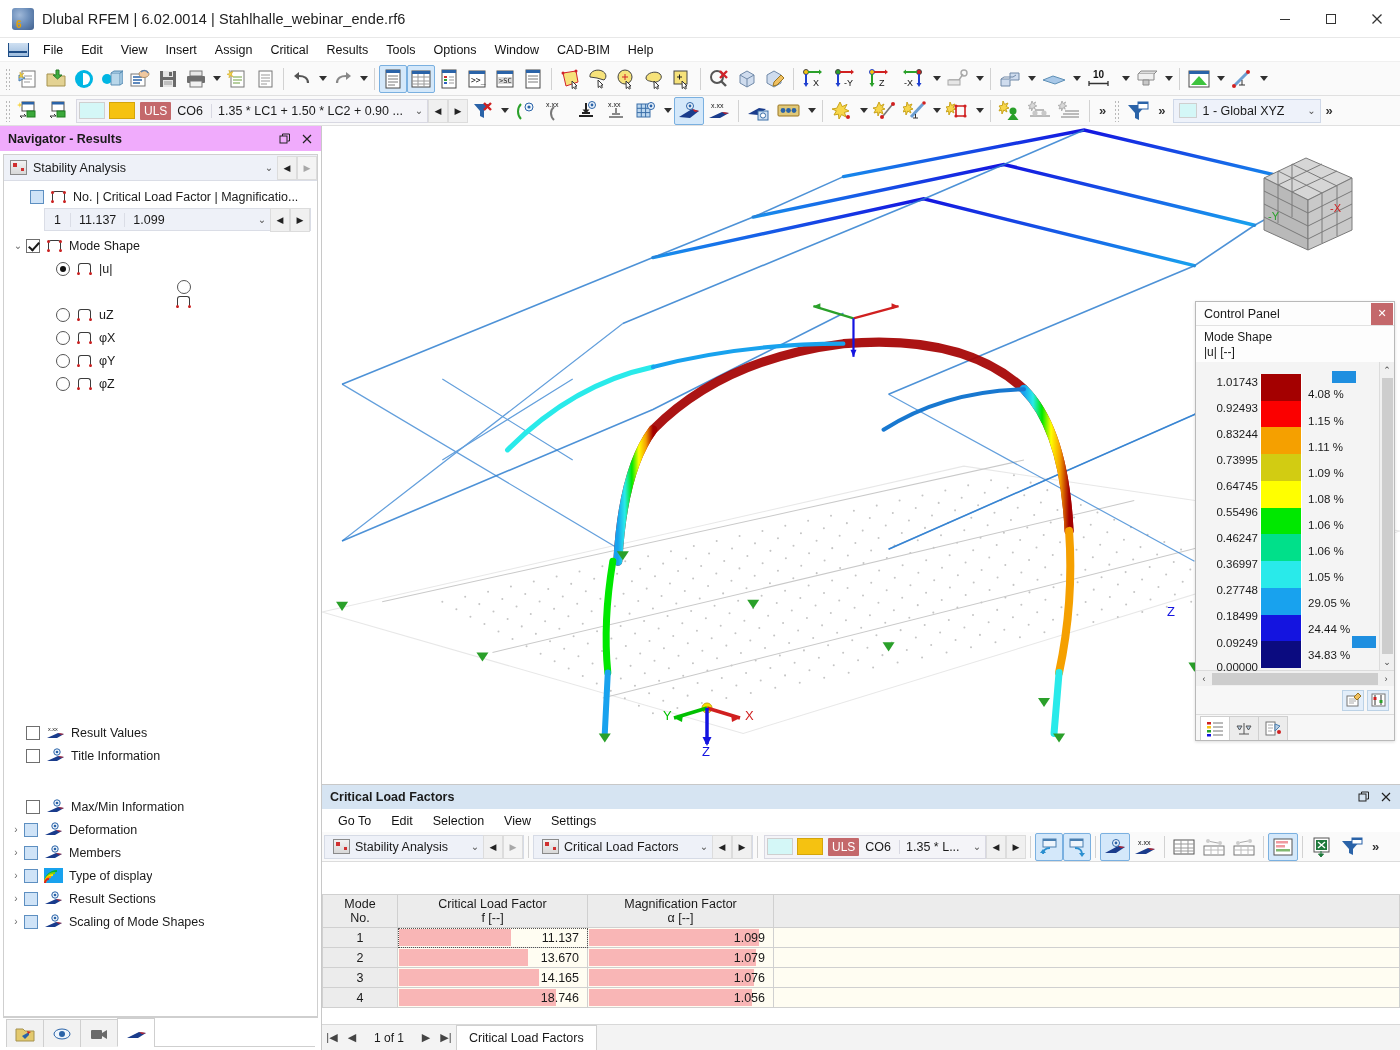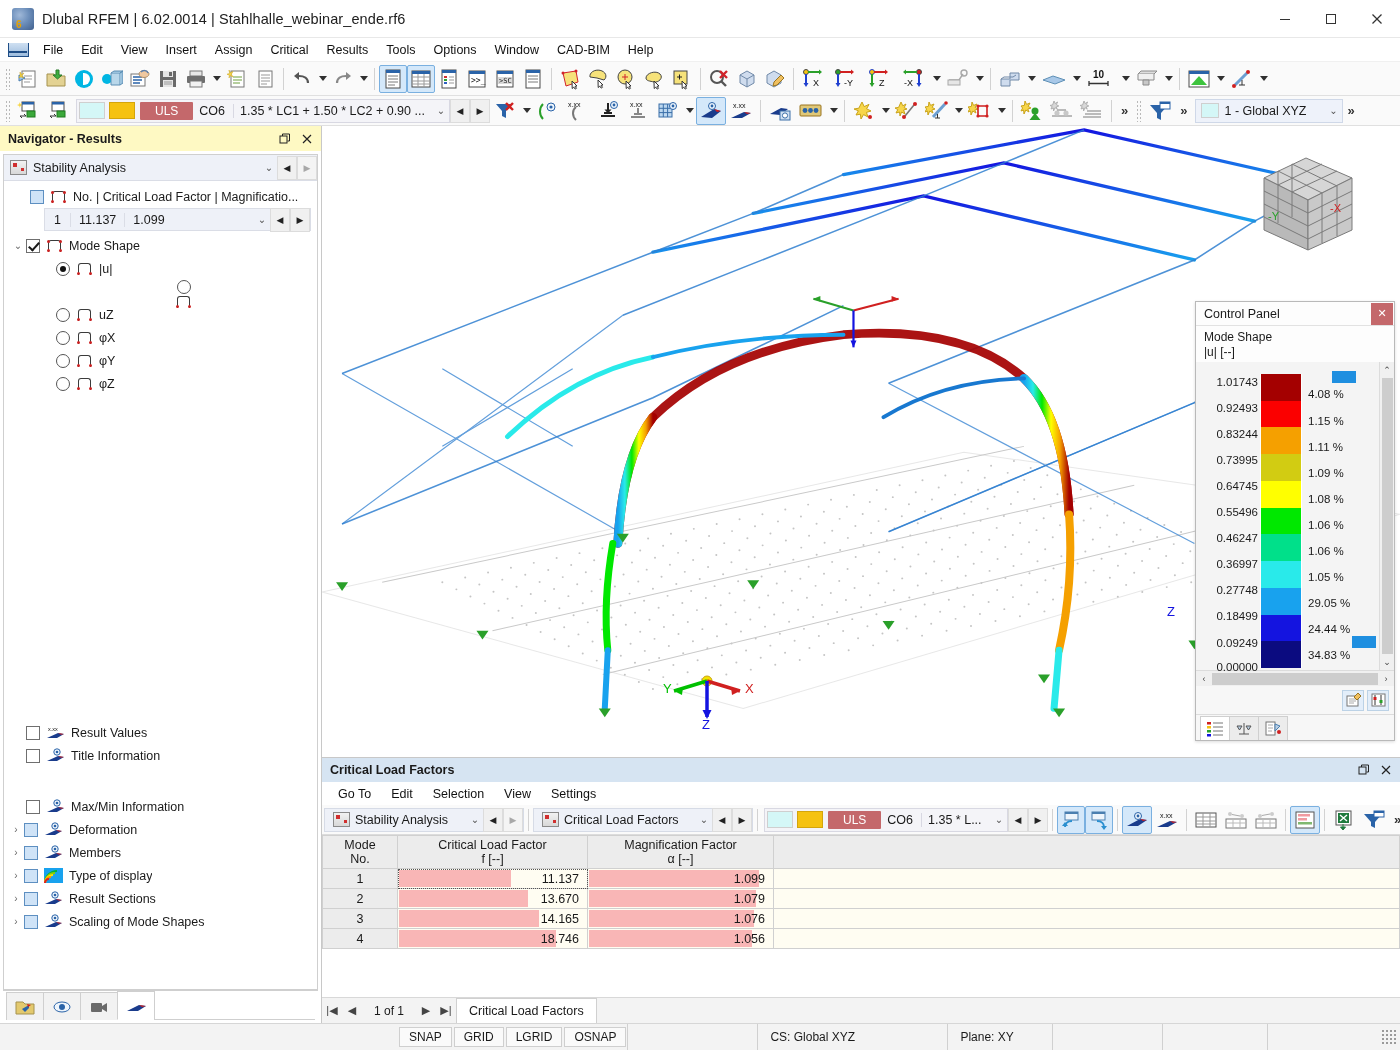--- a/index.html
+++ b/index.html
@@ -92,21 +92,21 @@
 
   
   .lc-combo {
     display: flex; align-items: center; height: 24px;
     background: #f4f4f8; border: 1px solid #d8d8e2; margin-left: 2px;
   }
   .sw { width: 26px; height: 17px; margin: 0 2px; border: 1px solid #cfcfcf; flex: none; }
   .sw.cyan { background: #d4f7f7; }
   .sw.gold { background: #f5c211; border-color: #d4a50c; }
   .uls-badge {
-    background: #c4686b; color: #fff; font-size: 12px; padding: 2px 15px; margin: 0 3px;
+    background: #c4686b; color: #fff; font-size: 12px; padding: 2px 4px; margin: 0 3px;
     border-radius: 1px; flex: none; line-height: 14px;
   }
   .co-label { padding: 0 8px 0 3px; font-size: 12.5px; white-space: nowrap; }
   .lc-expr {
     border-left: 1px solid #d8d8e2; padding: 0 6px; font-size: 12.5px;
     white-space: nowrap; min-width: 0; overflow: hidden; text-overflow: ellipsis;
   }
   .combo-arrow { width: 16px; text-align: center; color: #555; font-size: 10px; flex: none; }
   .navbtn {
     width: 20px; height: 24px; display: flex; align-items: center; justify-content: center;
@@ -121,21 +121,21 @@
   
   .body { flex: 1; display: flex; min-height: 0; position: relative; }
 
   
   .navigator {
     width: 322px; min-width: 322px; display: flex; flex-direction: column;
     background: #ffffff; border-right: 1px solid #c8c8c8;
   }
   .nav-title {
     height: 25px; display: flex; align-items: center;
-    background: #fef9c3; padding: 0 4px 0 8px; font-weight: bold; font-size: 12.5px; color: #1a1a1a;
+    background: #f0abfc; padding: 0 4px 0 8px; font-weight: bold; font-size: 12.5px; color: #1a1a1a;
   }
   .nav-title .sp { margin-left: auto; display: flex; gap: 2px; }
   .nav-icon-btn {
     width: 20px; height: 20px; display: flex; align-items: center; justify-content: center;
     font-size: 12px; color: #222;
   }
   .nav-body { flex: 1; display: flex; flex-direction: column; min-height: 0; padding: 3px; }
   .nav-inner { border: 1px solid #cfcfcf; flex: 1; display: flex; flex-direction: column; min-height: 0; }
 
   .sa-row {
@@ -252,21 +252,21 @@
     height: 24px; display: flex; align-items: center; padding: 0 4px 0 8px;
     background: #d6e4f2; font-weight: bold; font-size: 12.5px;
   }
   .tp-menubar { height: 23px; display: flex; align-items: center; padding-left: 6px; background: #fff; }
   .tp-menubar .menu-item { padding: 3px 10px; }
   .tp-toolbar { height: 30px; display: flex; align-items: center; background: #fafafa; padding: 0 2px; border-bottom: 1px solid #dcdcdc; }
   .tp-combo {
     display: flex; align-items: center; height: 24px; background: #eef1f8;
     border: 1px solid #d6dbe6; padding-left: 3px;
   }
-  .tp-grid { flex: 1; overflow: hidden; background: #fff; }
+  .tp-grid { flex: 1; overflow: hidden; background: #fff; margin-top: 32px; }
   table.rf { border-collapse: collapse; width: 100%; table-layout: fixed; }
   table.rf th, table.rf td { border: 1px solid #d0d0d0; font-weight: normal; font-size: 12.5px; }
   table.rf thead th { background: #ececec; text-align: center; padding: 2px 3px; height: 23px; }
   table.rf td { height: 20px; padding: 0 4px; }
   .c-mode { width: 75px; background: #ececec; text-align: center; }
   .c-val { position: relative; background: #fffdf2; text-align: right; padding-right: 8px !important; }
   .bar { position: absolute; left: 1px; top: 1px; bottom: 1px; background: #f9b6b6; }
   .cellnum { position: relative; z-index: 2; }
   .sel-cell { outline: 1px dotted #555; outline-offset: -1px; }
   .tp-footer { height: 26px; display: flex; align-items: center; background: #f3f3f3; border-top: 1px solid #d8d8d8; }
@@ -1964,27 +1964,13 @@
           <div class="pg-btn">◀</div>
           <div class="pg-info">1 of 1</div>
           <div class="pg-btn">▶</div>
           <div class="pg-btn">▶|</div>
           <div class="tab-sheet">Critical Load Factors</div>
         </div>
       </div>
     </div>
   </div>
 
-  <div class="statusbar">
-    <div class="sb-left"></div>
-    <div class="sb-tog">SNAP</div>
-    <div class="sb-tog">GRID</div>
-    <div class="sb-tog">LGRID</div>
-    <div class="sb-tog">OSNAP</div>
-    <div class="sb-cell" style="width:130px;"></div>
-    <div class="sb-cell" style="width:190px;">CS: Global XYZ</div>
-    <div class="sb-cell" style="width:105px;">Plane: XY</div>
-    <div class="sb-cell" style="width:110px;"></div>
-    <div class="sb-cell" style="width:105px;"></div>
-    <div class="sb-cell" style="flex:1;"></div>
-    <div class="sb-grip"></div>
-  </div>
 </div>
 
 </body></html>

